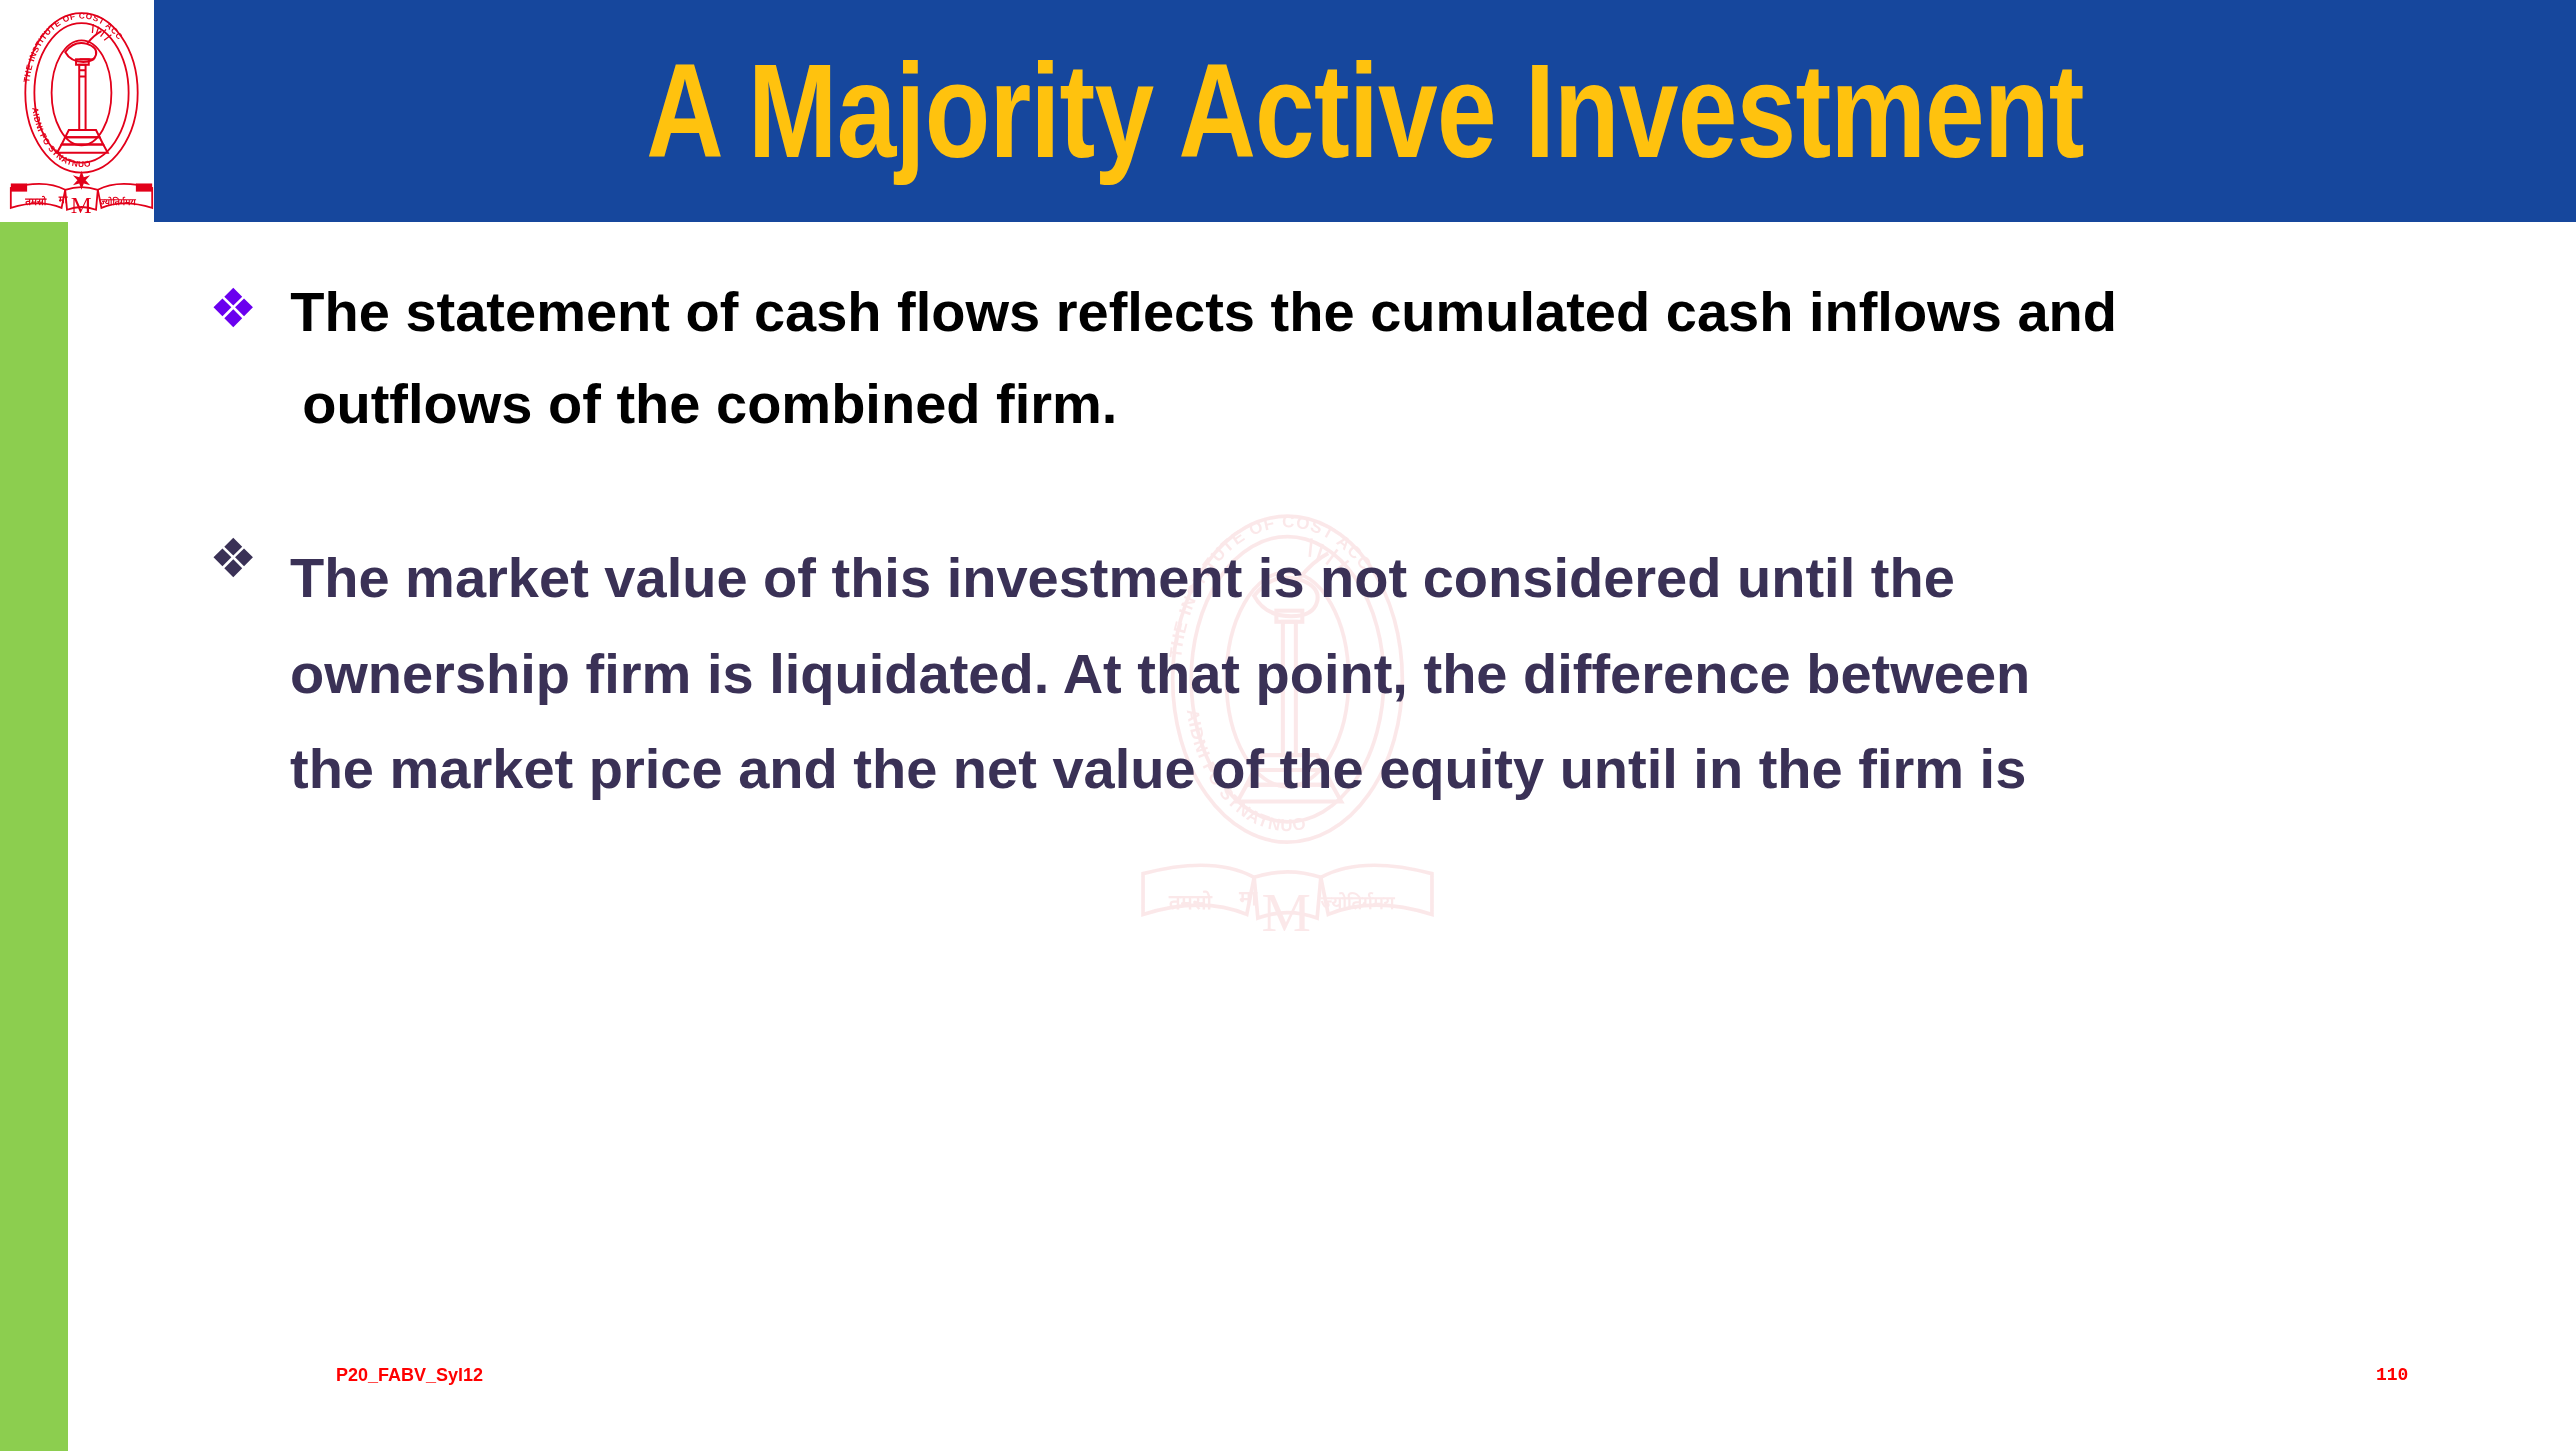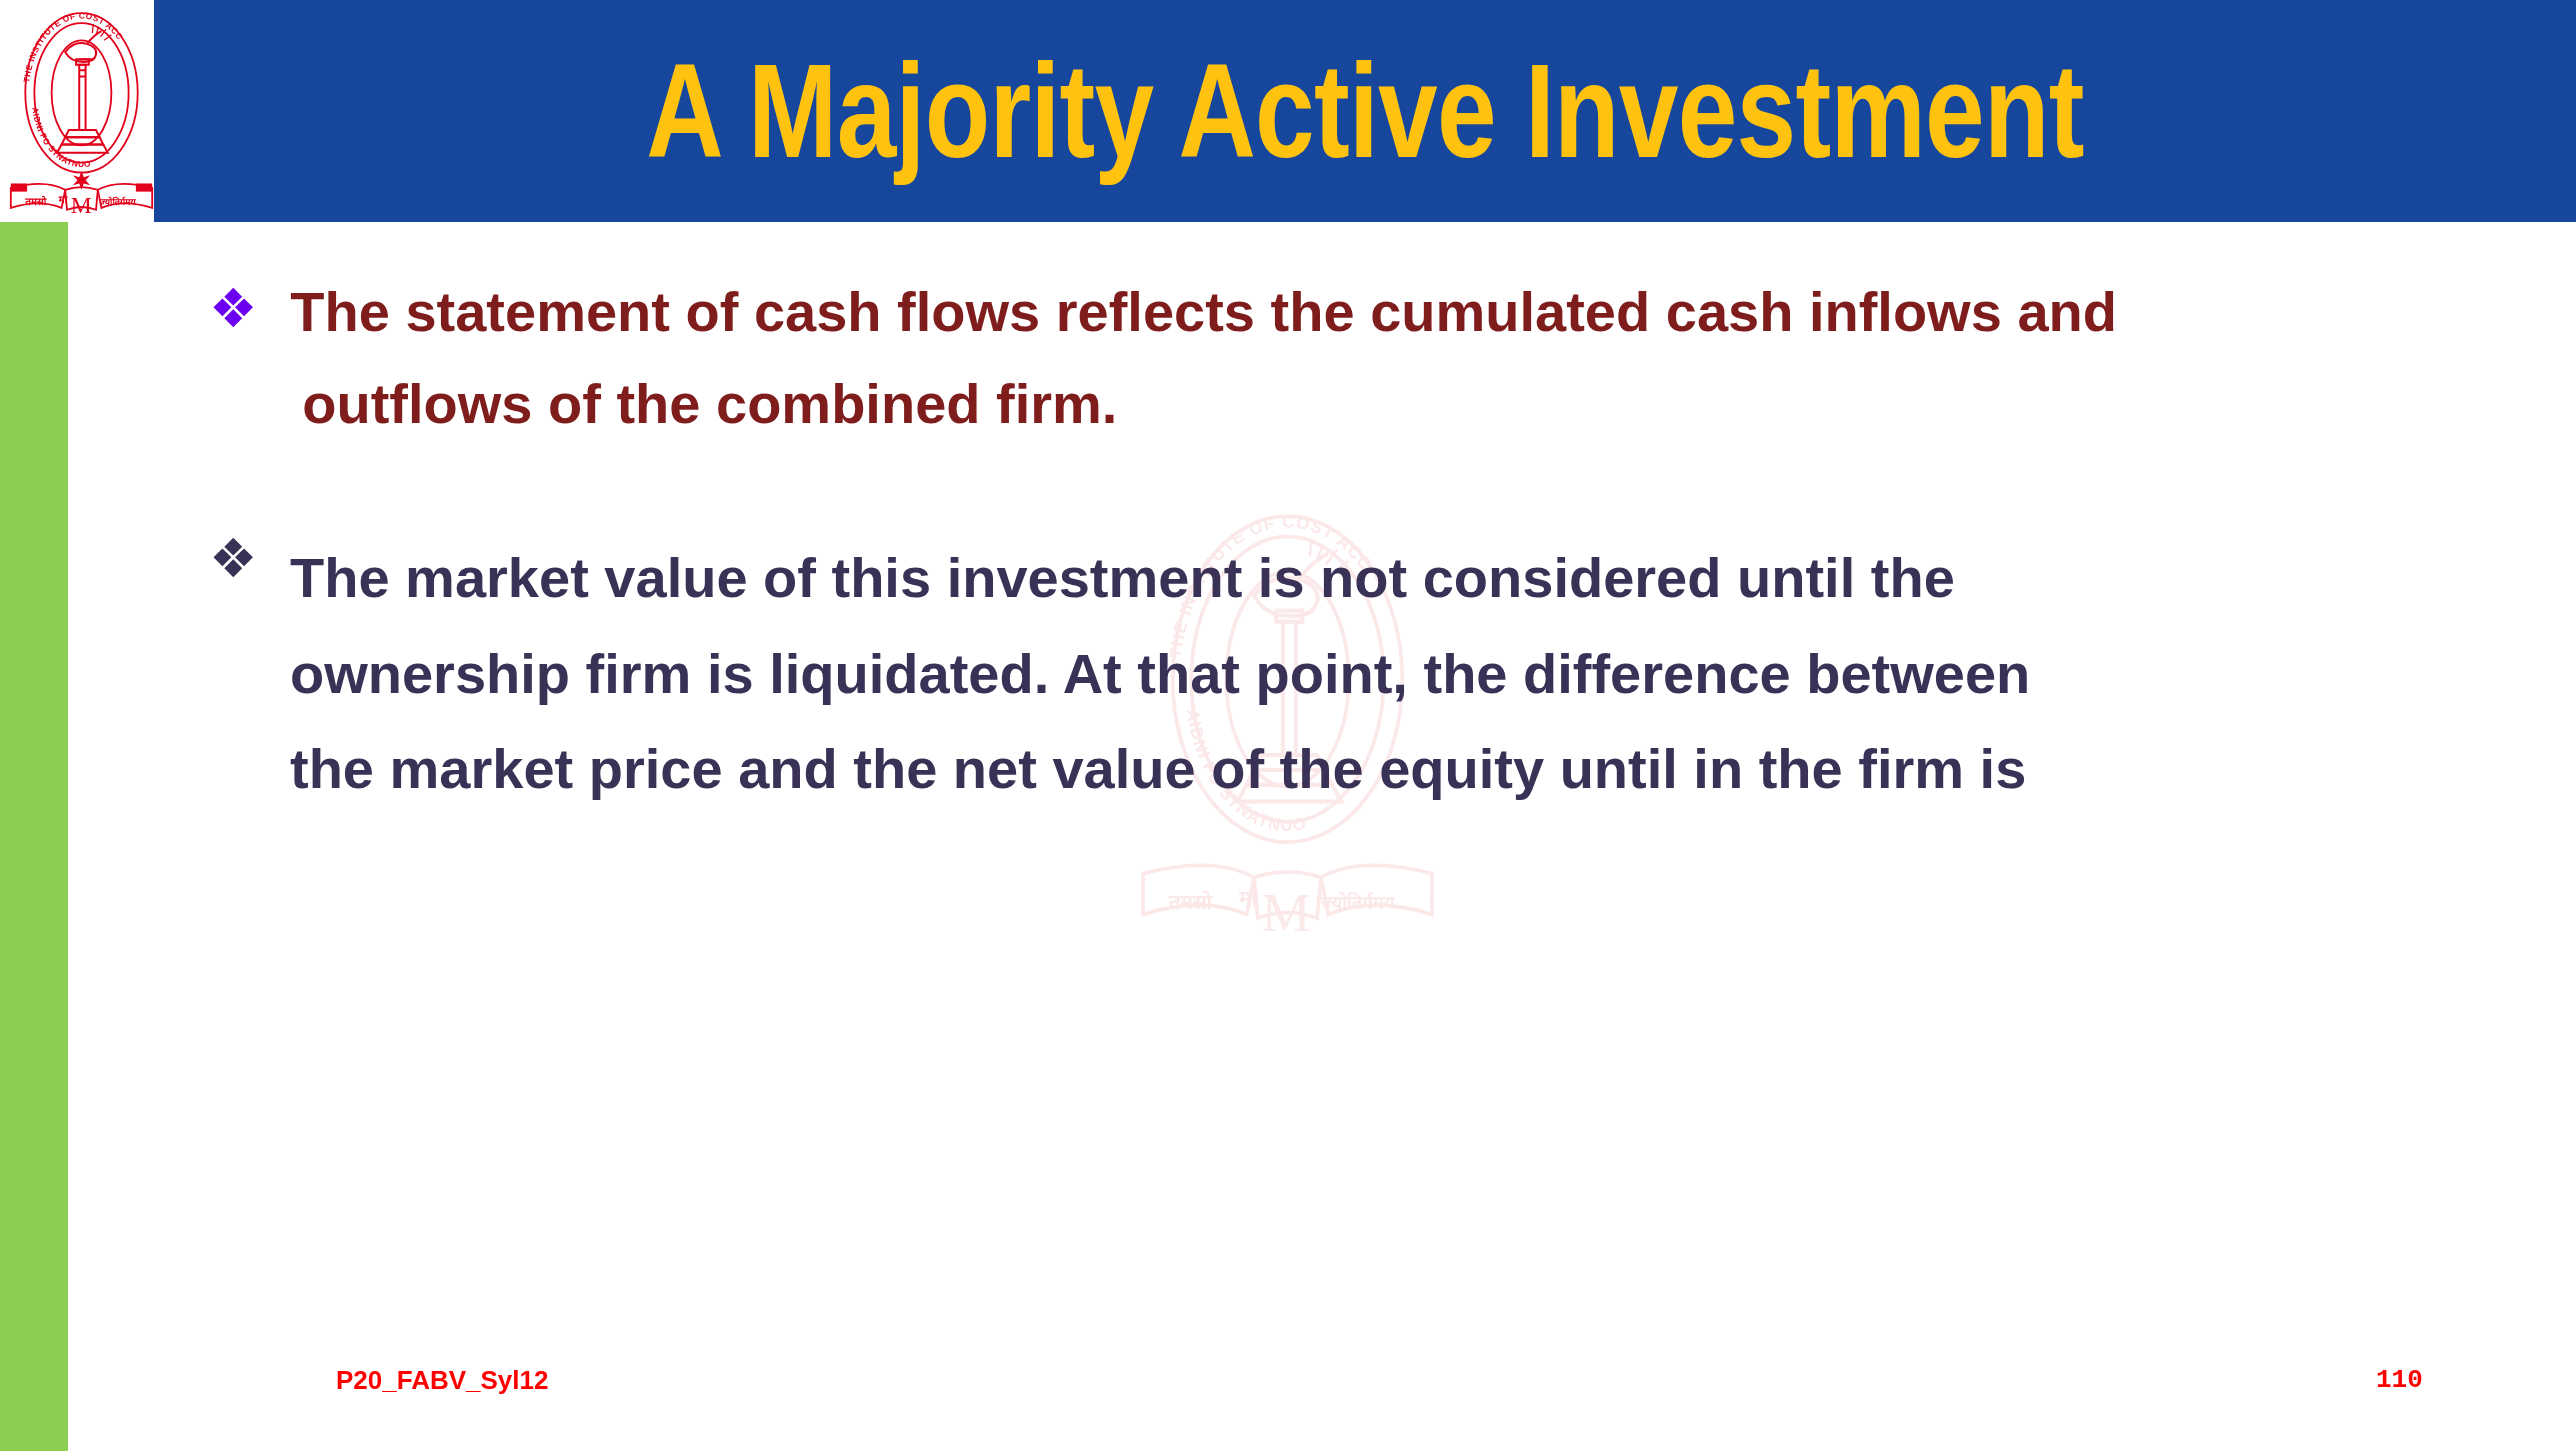--- a/index.html
+++ b/index.html
@@ -65,36 +65,36 @@
   .bullet-text{
     flex:1 1 auto;
     font-family:"Liberation Sans", sans-serif;
     font-weight:700;
     font-size:56px;
     line-height:1.42;
   }
 
   
   #bullet-1 .bullet-mark{color:#6a00ef;}
-  #bullet-1 .bullet-text{color:#7f1d1d;}
+  #bullet-1 .bullet-text{color:#000000;}
   #bullet-1{margin-bottom:67px;}
   #bullet-1 .bullet-text{padding-left:16.3px;}
 
   
   #bullet-2 .bullet-mark{color:#3a3156;}
   #bullet-2 .bullet-text{color:#3a3156;text-align:justify;}
   #bullet-2 .bullet-text p{margin:16px;text-align:justify;}
   #bullet-2 .bullet-text p.last{text-align:left;}
 
   
   #footer{
     position:absolute;left:0;top:1365px;width:2576px;height:54px;
     color:#ff0000;
     font-family:"Liberation Sans", sans-serif;
-    font-weight:700;font-size:26px;
+    font-weight:700;font-size:18px;
   }
   #footer-code{position:absolute;left:336px;top:0;}
   #footer-center{position:absolute;left:939px;top:0;}
   #footer-page{position:absolute;left:2376px;top:0;font-family:Liberation Mono, monospace;}
 </style>
 </head>
 <body>
 
 <div id="header-band"></div>
 <div id="slide-title">A Majority Active Investment</div>

